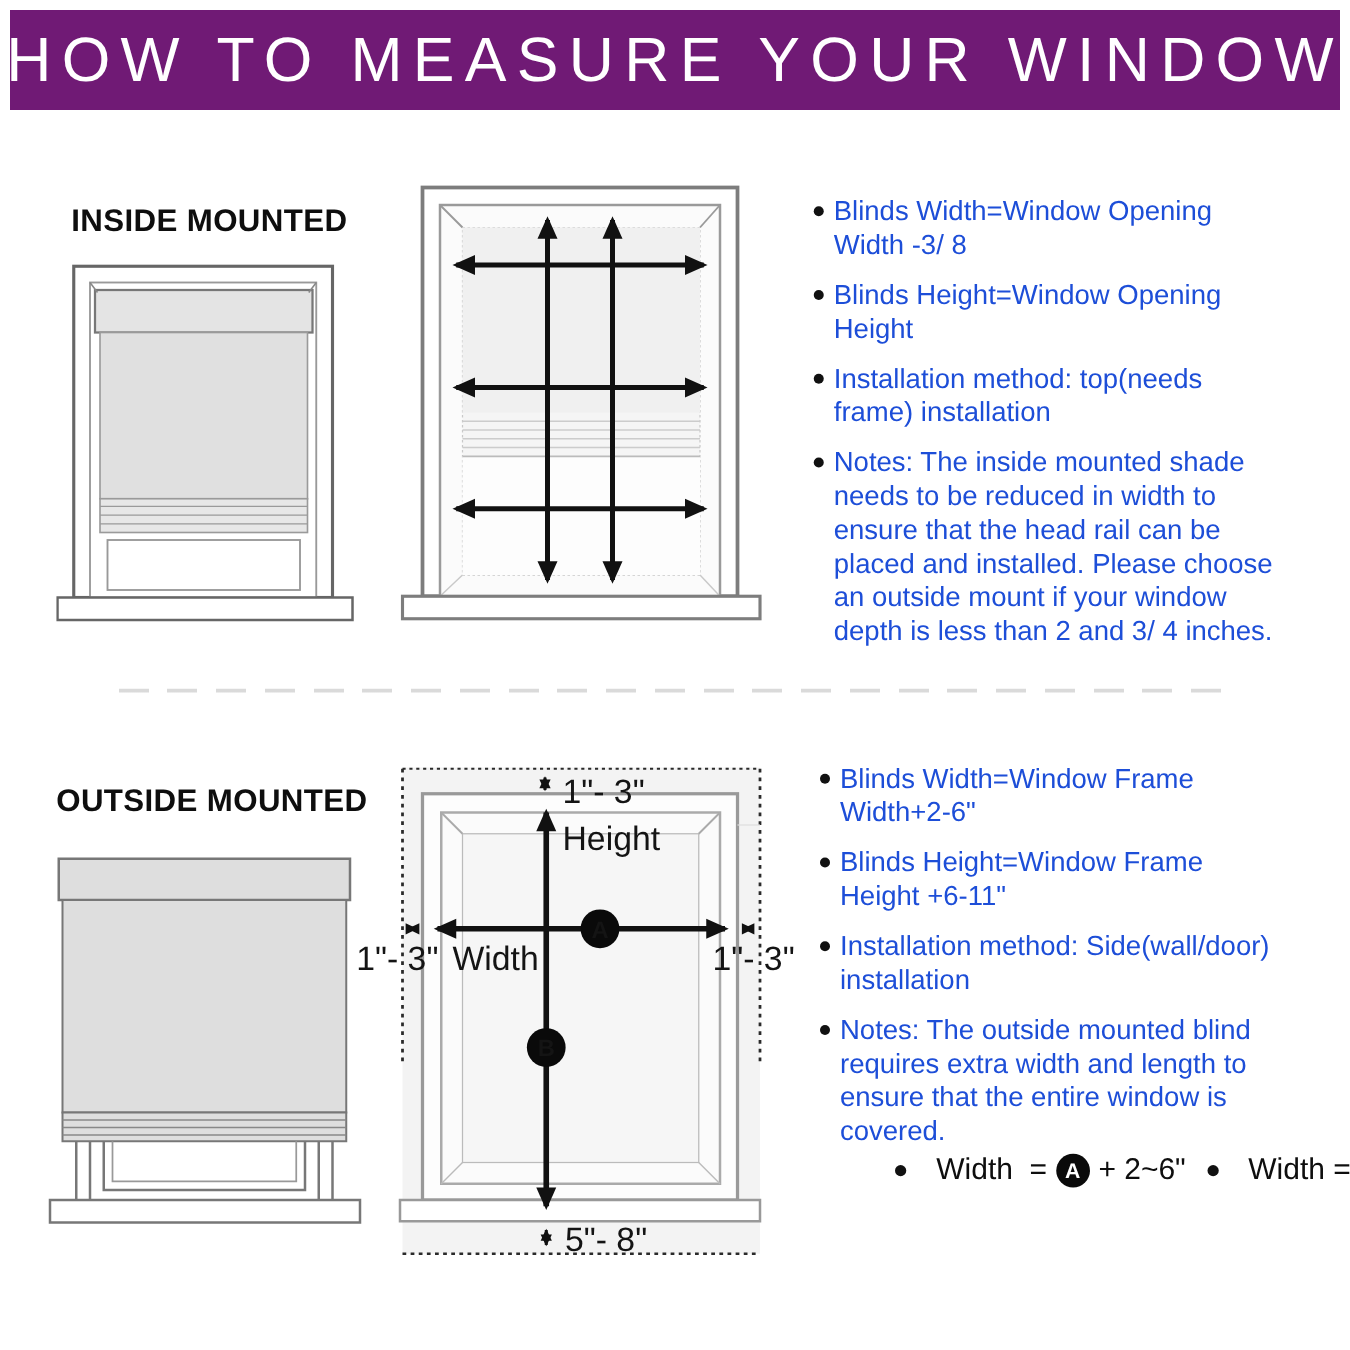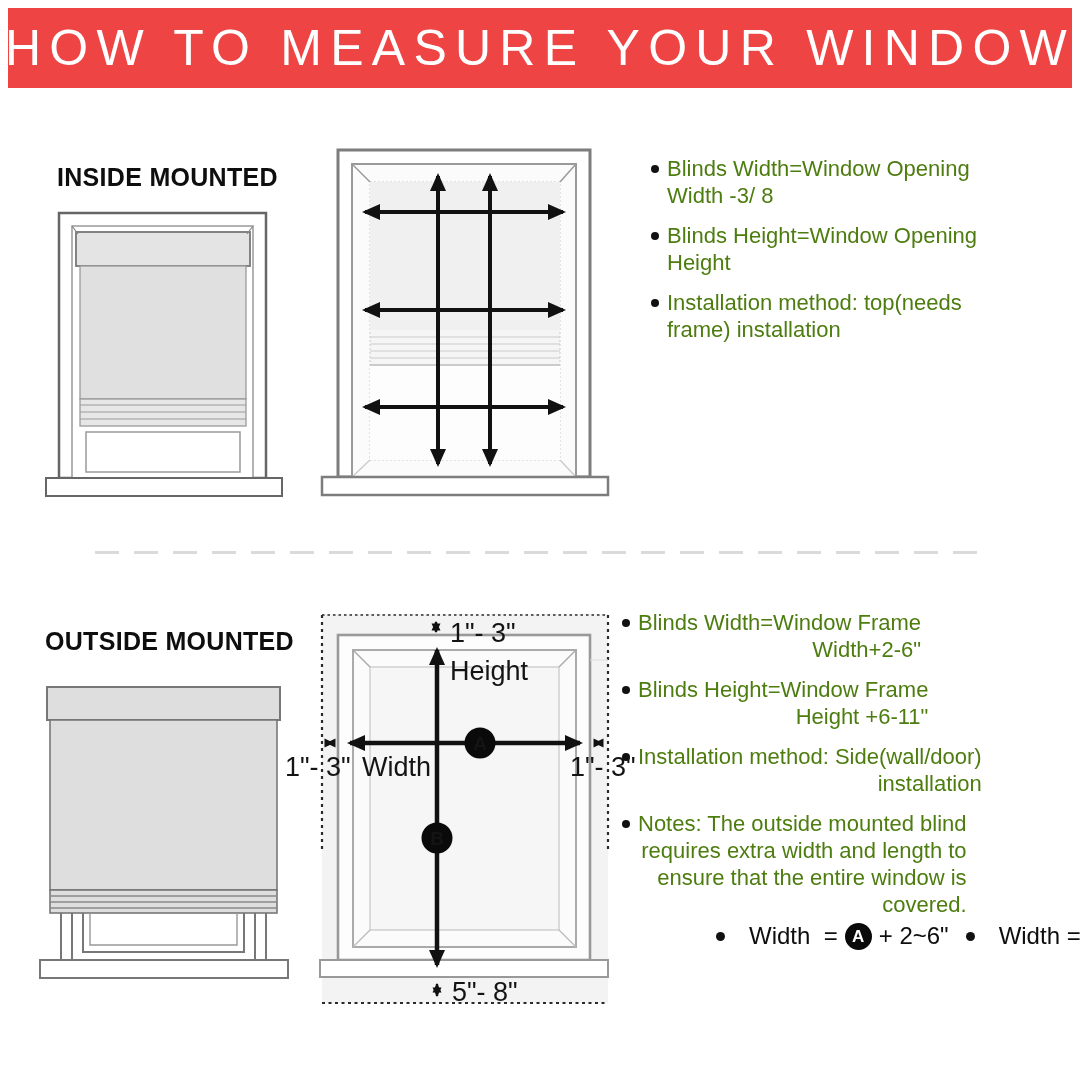--- a/index.html
+++ b/index.html
@@ -3,40 +3,40 @@
 <meta charset="utf-8">
 <style>
   html,body { margin:0; padding:0; background:#ffffff; }
   .page {
     position:relative; width:1080px; height:1080px; background:#ffffff;
     font-family:"Liberation Sans", sans-serif; overflow:hidden; color:#161616;
   }
   
   .banner {
     position:absolute; left:8px; top:8px; width:1064px; height:80px;
-    background:#ef4444; display:flex; align-items:center; justify-content:center;
+    background:#701a75; display:flex; align-items:center; justify-content:center;
   }
   .banner h1 {
     margin:0; color:#ffffff; font-size:50px; font-weight:300;
     letter-spacing:0.165em; white-space:nowrap;
   }
   
   .section-label {
     position:absolute; font-size:25px; font-weight:bold; color:#0e0e0e;
     letter-spacing:0.3px; white-space:nowrap;
   }
   .label-inside  { left:57px;  top:163px; }
   .label-outside { left:45px;  top:627px; }
   
   .bullets {
     position:absolute; width:372px; display:flex; flex-direction:column; gap:13px;
-    font-size:22px; line-height:27px; color:#4d7c0f;
+    font-size:22px; line-height:27px; color:#1d4ed8;
   }
   .bullets-inside  { left:651px; top:155px; }
-  .bullets-outside { left:622px; top:609px;text-align:right; }
+  .bullets-outside { left:656px; top:609px; }
   .bullet { display:flex; }
   .bullet .dot {
     flex:0 0 auto; width:8px; height:8px; border-radius:50%;
     background:#111; margin:10px 8px 0 0;
   }
   .bullet .txt { white-space:pre-line; }
   
   .formulas {
     position:absolute; left:716px; top:921px; display:flex; flex-direction:row;
     gap:17px; font-size:24px; color:#0e0e0e;align-items:flex-end;
@@ -215,20 +215,29 @@
     <div class="bullet">
       <span class="dot"></span>
       <span class="txt">Blinds Height=Window Opening
 Height</span>
     </div>
     <div class="bullet">
       <span class="dot"></span>
       <span class="txt">Installation method: top(needs
 frame) installation</span>
     </div>
+    <div class="bullet">
+      <span class="dot"></span>
+      <span class="txt">Notes: The inside mounted shade
+needs to be reduced in width to
+ensure that the head rail can be
+placed and installed. Please choose
+an outside mount if your window
+depth is less than 2 and 3/ 4 inches.</span>
+    </div>
   </div>
 
   <div class="bullets bullets-outside">
     <div class="bullet">
       <span class="dot"></span>
       <span class="txt">Blinds Width=Window Frame
 Width+2-6"</span>
     </div>
     <div class="bullet">
       <span class="dot"></span>

